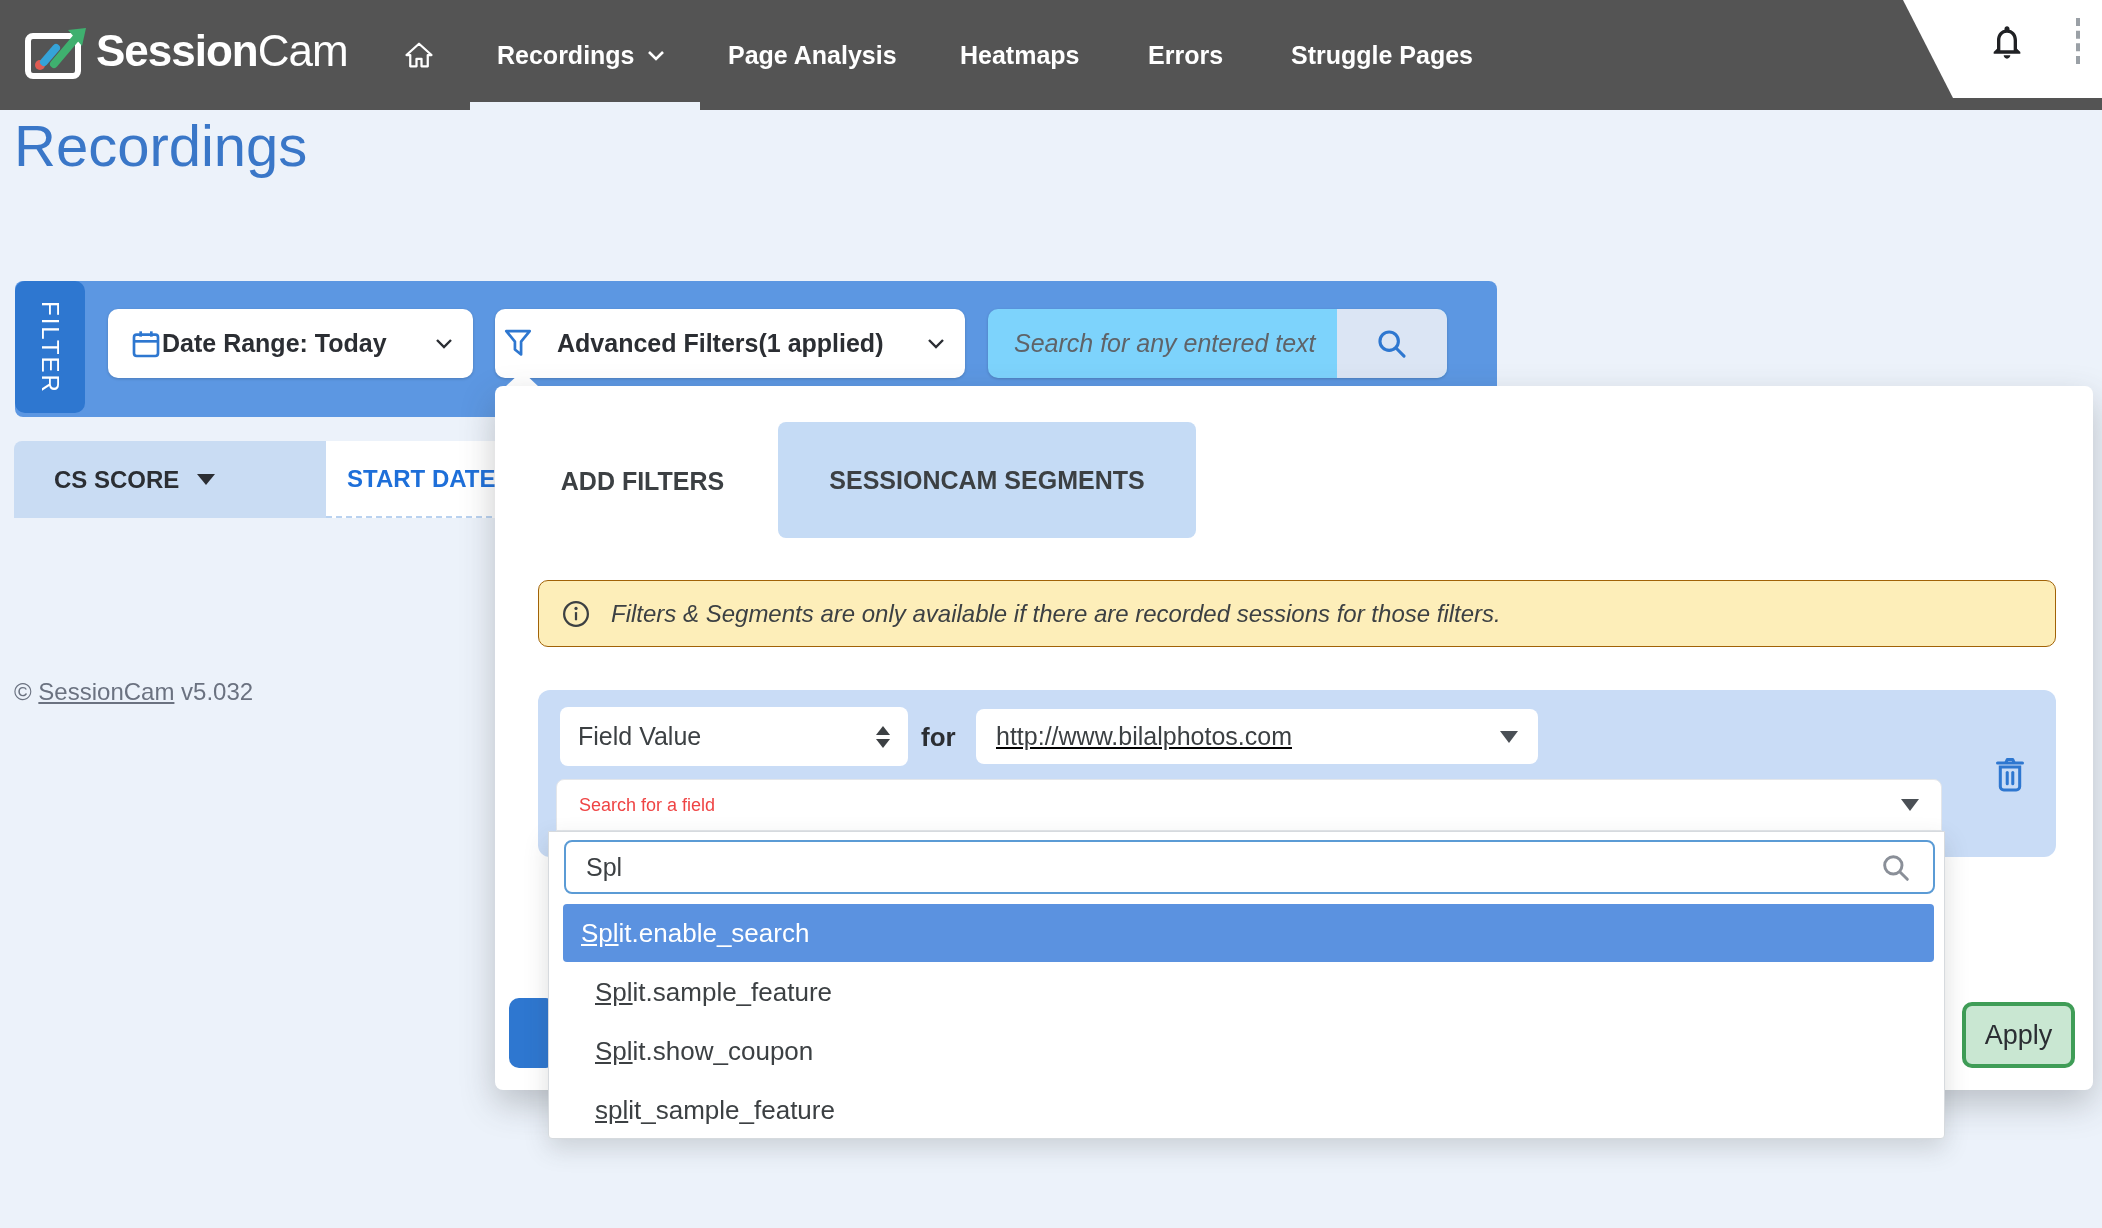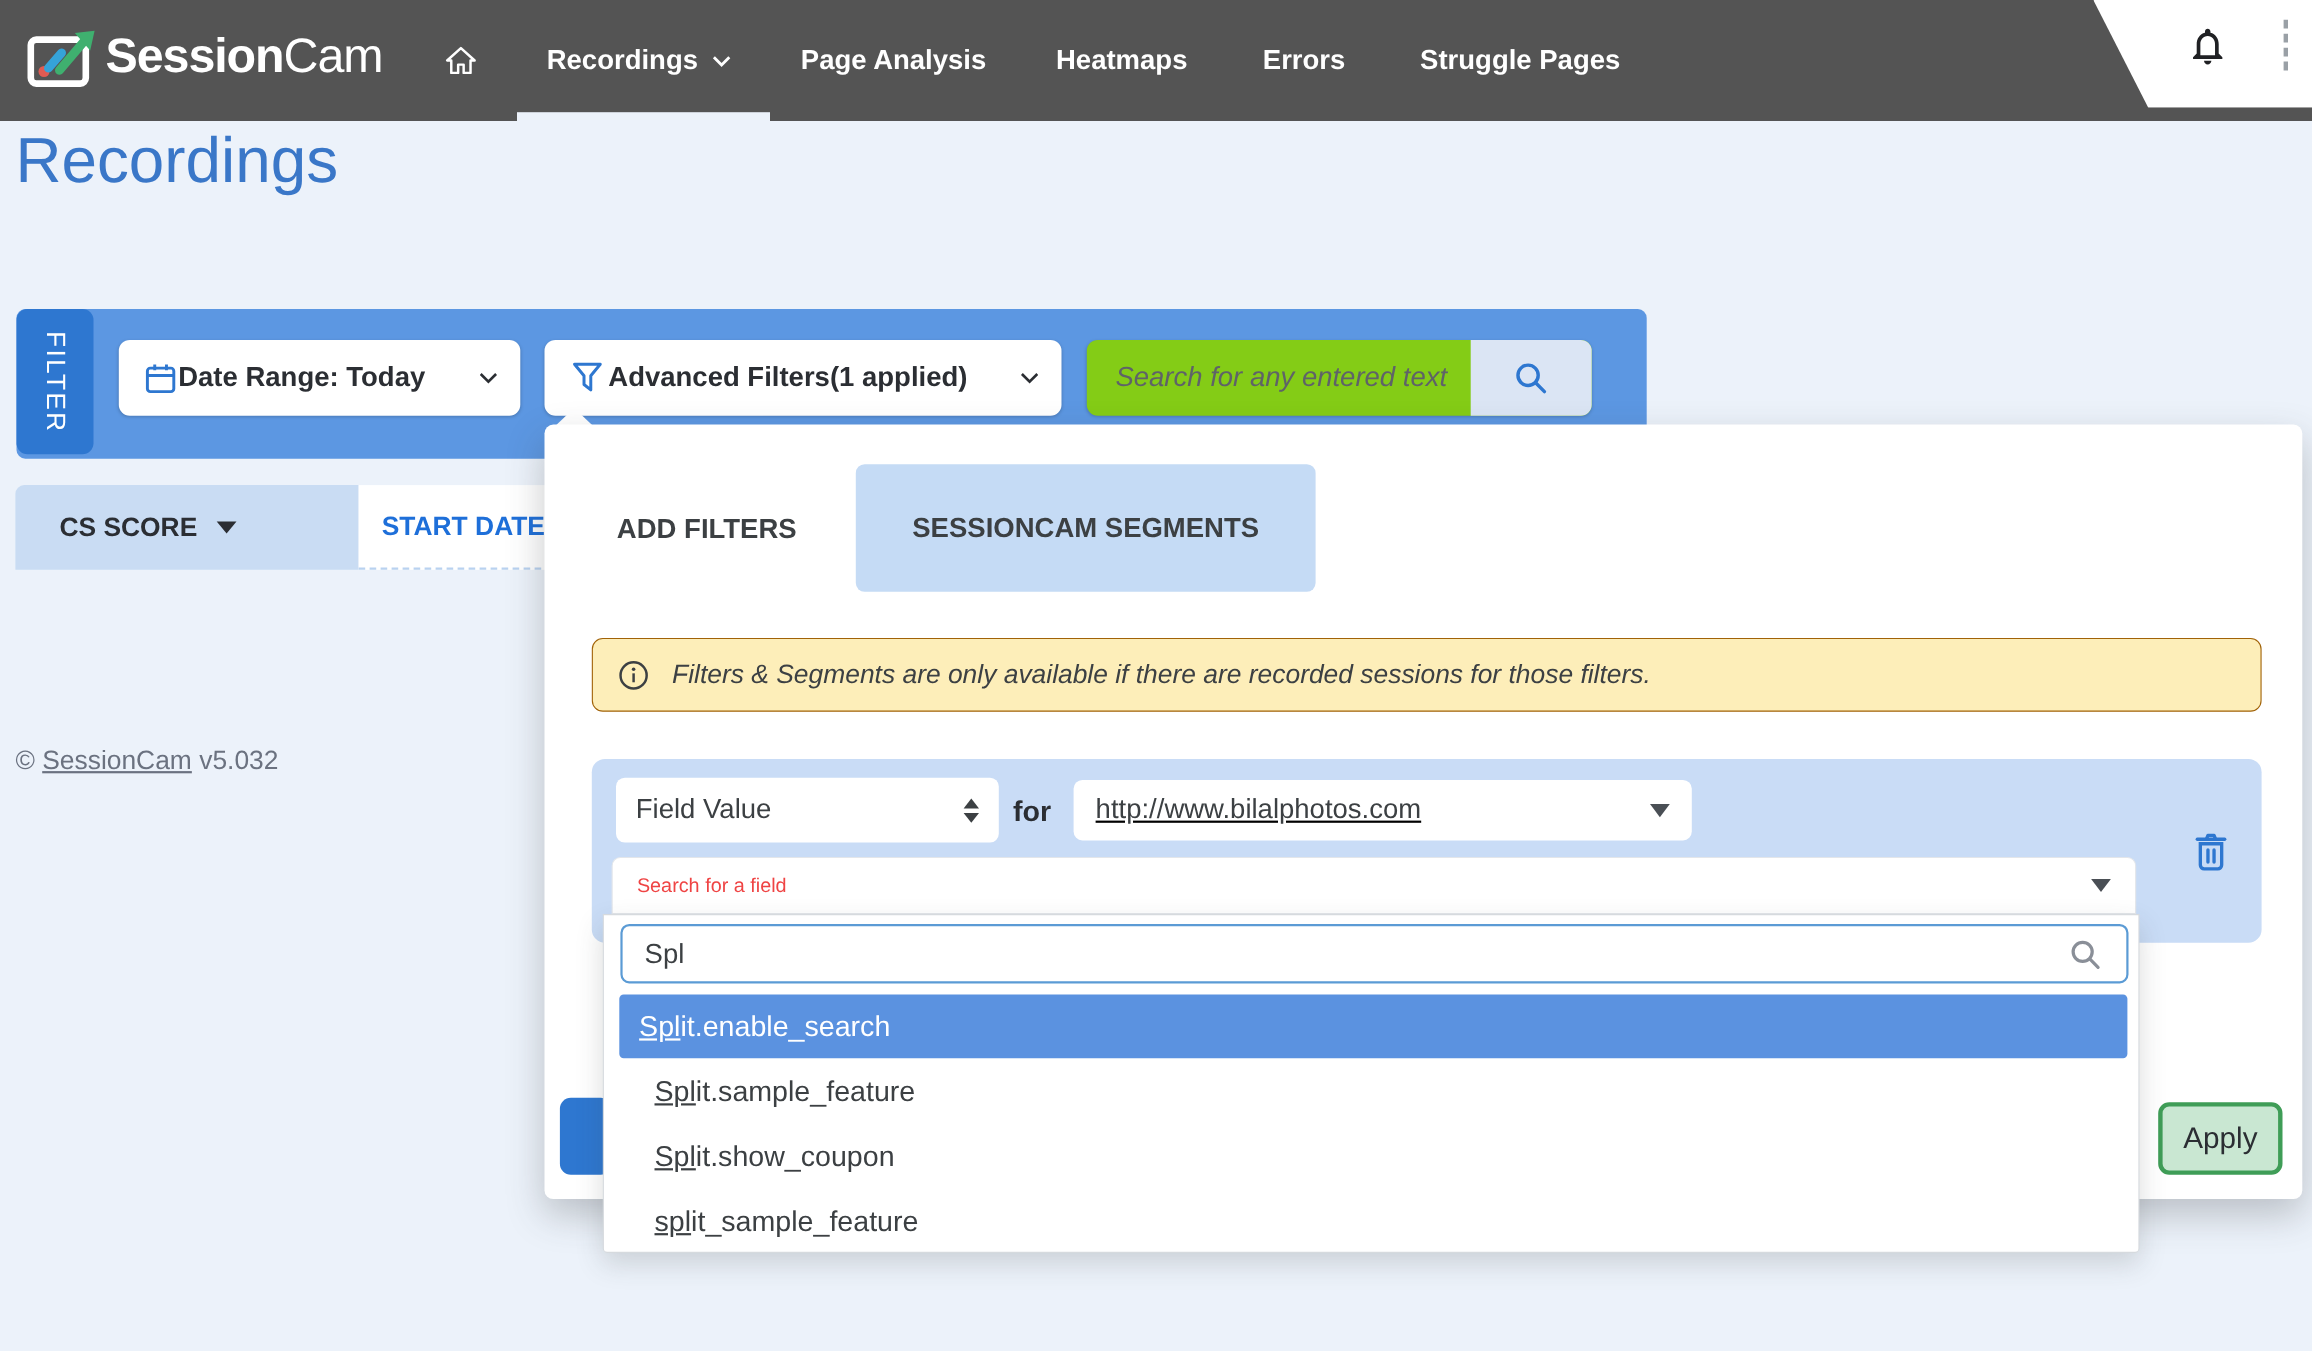--- a/index.html
+++ b/index.html
@@ -32,24 +32,24 @@
   .page-title { position:absolute; left:14px; top:112px; font-size:58px; font-weight:400; color:#3a77c8; }
 
   
   .filter-bar { position:absolute; left:15px; top:281px; width:1482px; height:136px; background:#5c97e2; border-radius:8px; z-index:5; }
   .filter-tab { position:absolute; left:15px; top:281px; width:70px; height:132px; background:#2e77d0; border-radius:10px;
                 z-index:6; display:flex; align-items:center; justify-content:center; cursor:pointer; }
   .filter-tab span { writing-mode:vertical-rl; color:#fff; font-size:24px; letter-spacing:2px; }
   .bar-btn { position:absolute; background:#fff; border-radius:10px; box-shadow:0 1px 3px rgba(0,0,0,.18);
              display:flex; align-items:center; z-index:7; cursor:pointer; }
   .btn-date { left:108px; top:309px; width:365px; height:69px; padding-left:22px; gap:0; }
-  .btn-adv  { left:495px; top:309px; width:470px; height:69px; padding-left:24px; gap:4px; }
+  .btn-adv  { left:495px; top:309px; width:470px; height:69px; padding-left:8px; gap:24px; }
   .bar-btn .lbl { font-size:25px; font-weight:700; color:#2b2e33; }
   .chev { width:18px; height:11px; margin-left:auto; margin-right:20px; }
-  .search-wrap { position:absolute; left:988px; top:309px; width:459px; height:69px; background:#84cc16; border-radius:10px;
+  .search-wrap { position:absolute; left:988px; top:309px; width:459px; height:69px; background:#7dd3fc; border-radius:10px;
                  box-shadow:0 1px 3px rgba(0,0,0,.18); z-index:7; display:flex; align-items:center; }
   .search-wrap input { flex:1; height:100%; border:none; outline:none; background:transparent; padding-left:26px;
                        font-size:25px; font-family:"Liberation Sans",sans-serif; color:#3c4043; }
   .search-wrap input::placeholder { font-style:italic; color:#5f6368; }
   .search-btn { width:110px; height:69px; background:#dbe5f4; border:none; border-radius:0 10px 10px 0;
                 display:flex; align-items:center; justify-content:center; cursor:pointer; }
 
   
   .th-cs { position:absolute; left:14px; top:441px; width:312px; height:77px; background:#c9dcf3; border-radius:8px 0 0 0;
            display:flex; align-items:center; padding-left:40px; gap:18px; cursor:pointer; z-index:4; }

